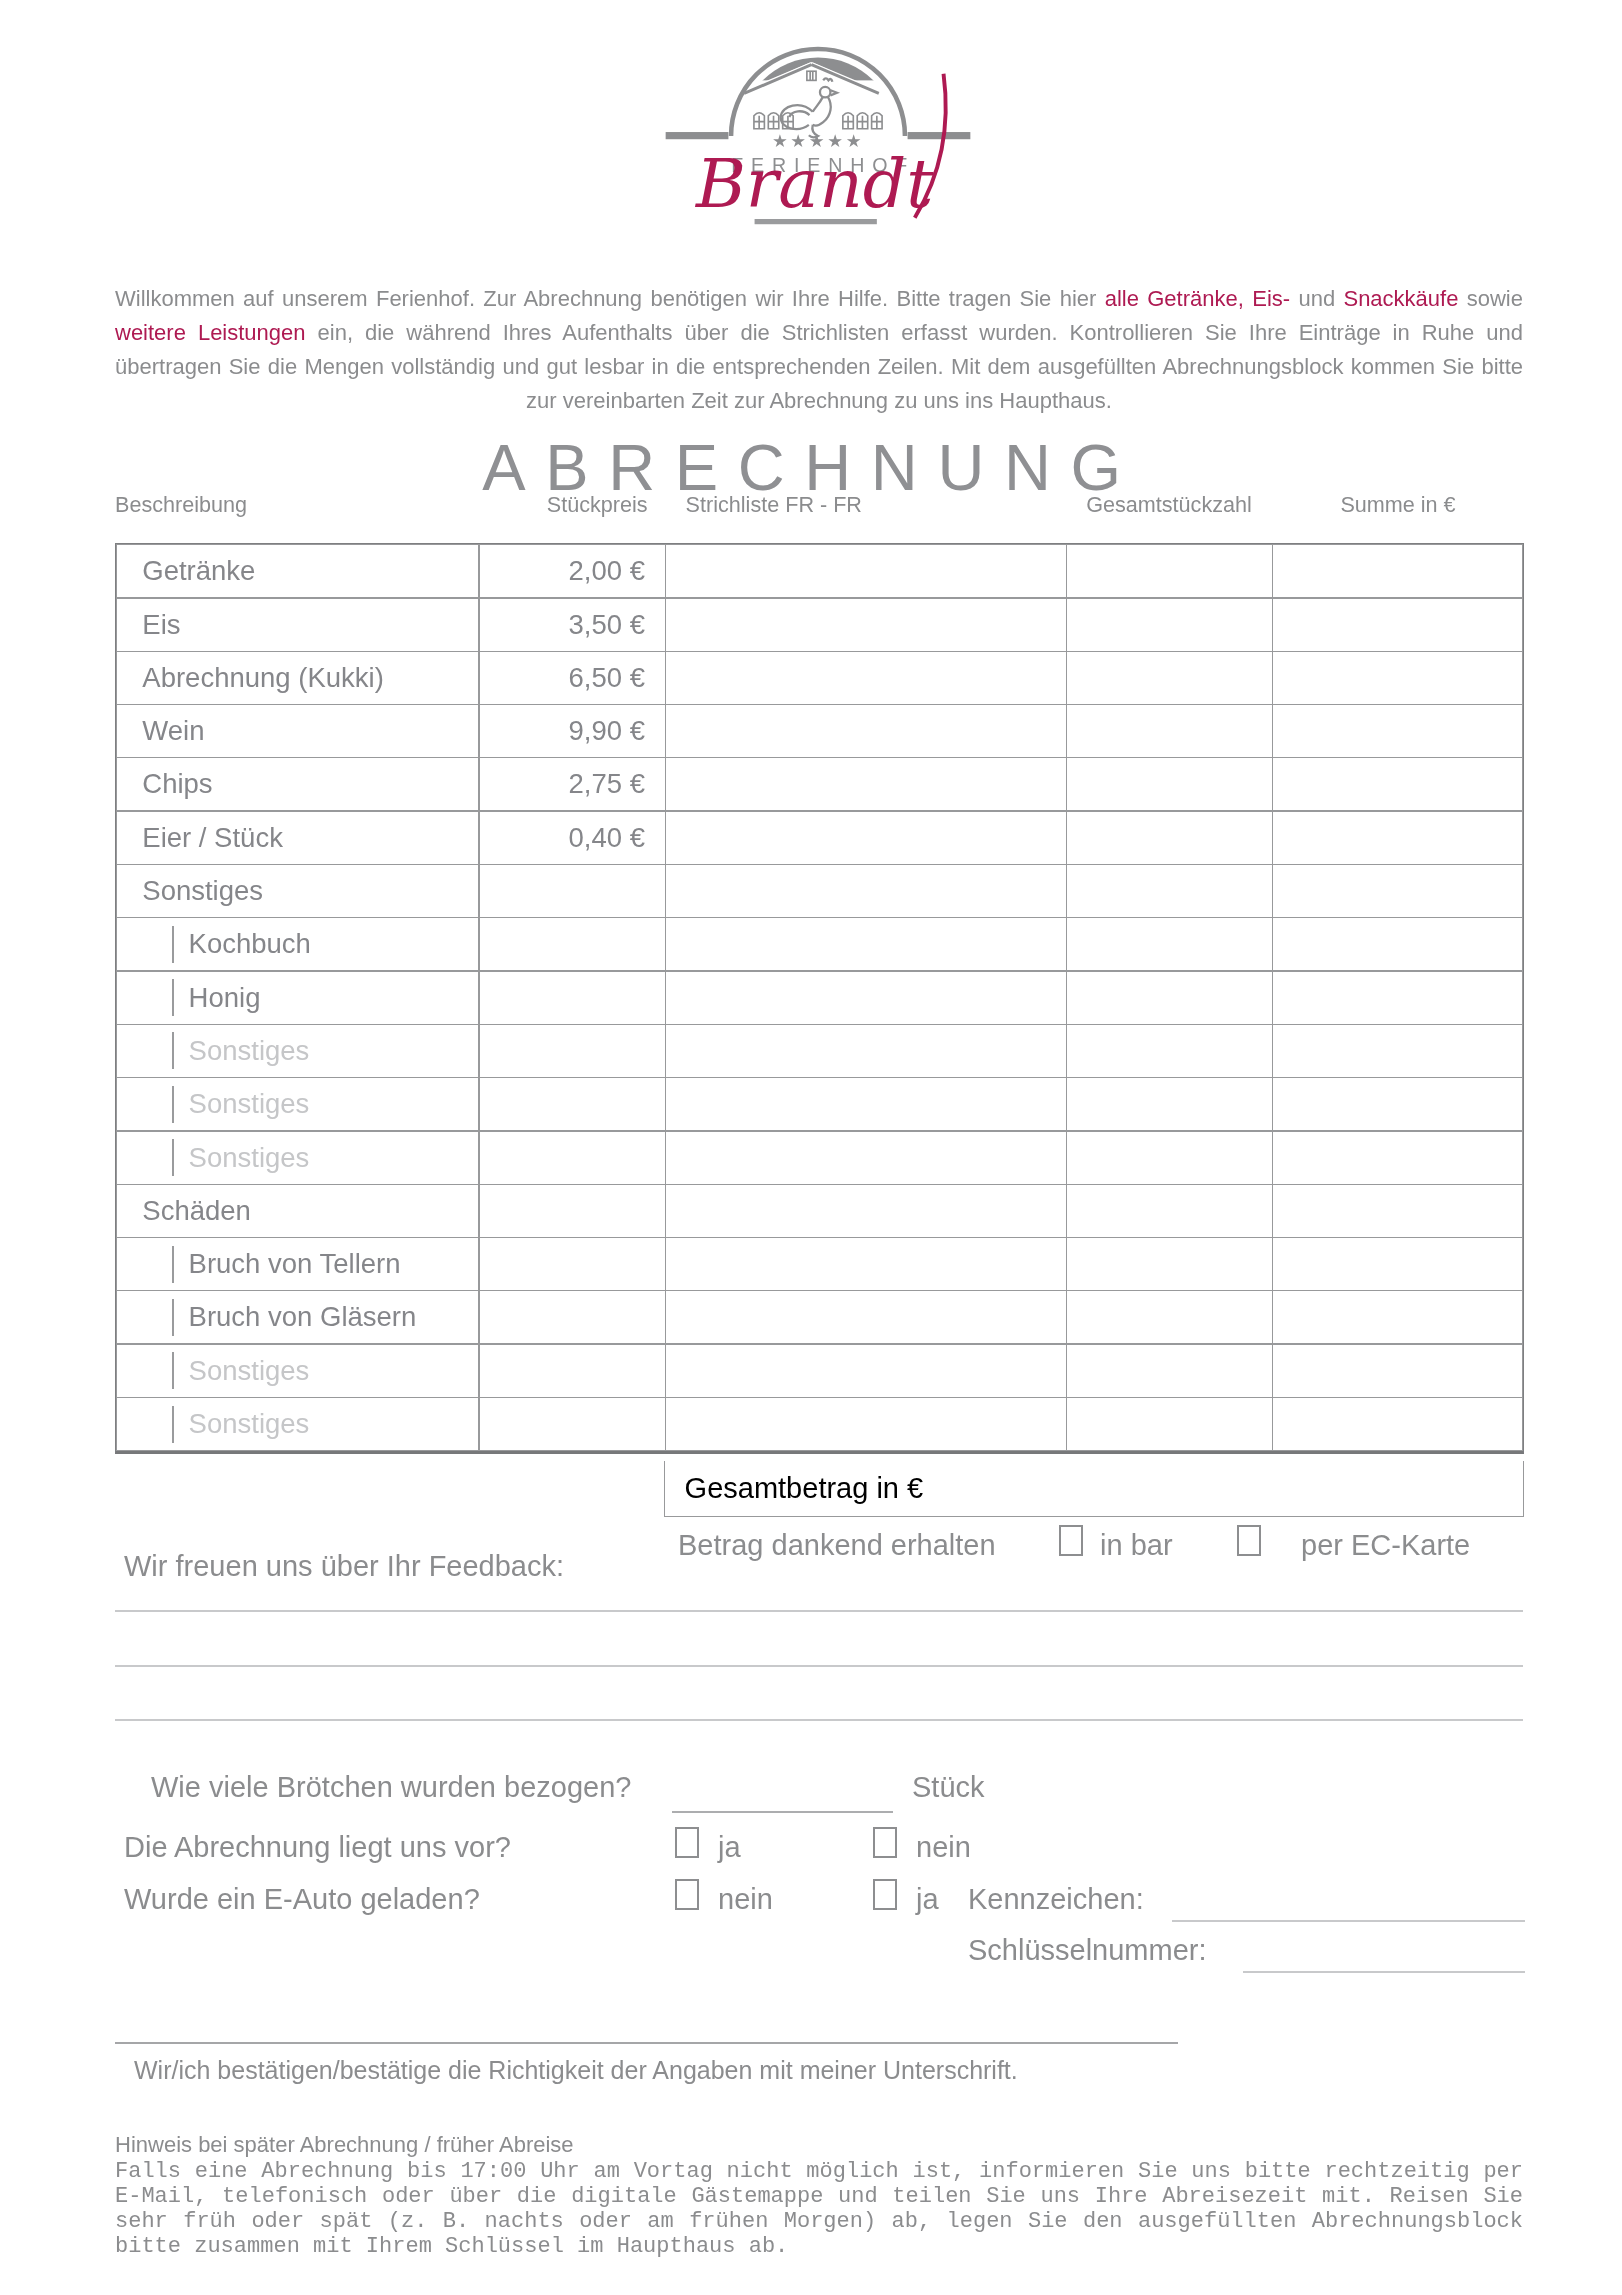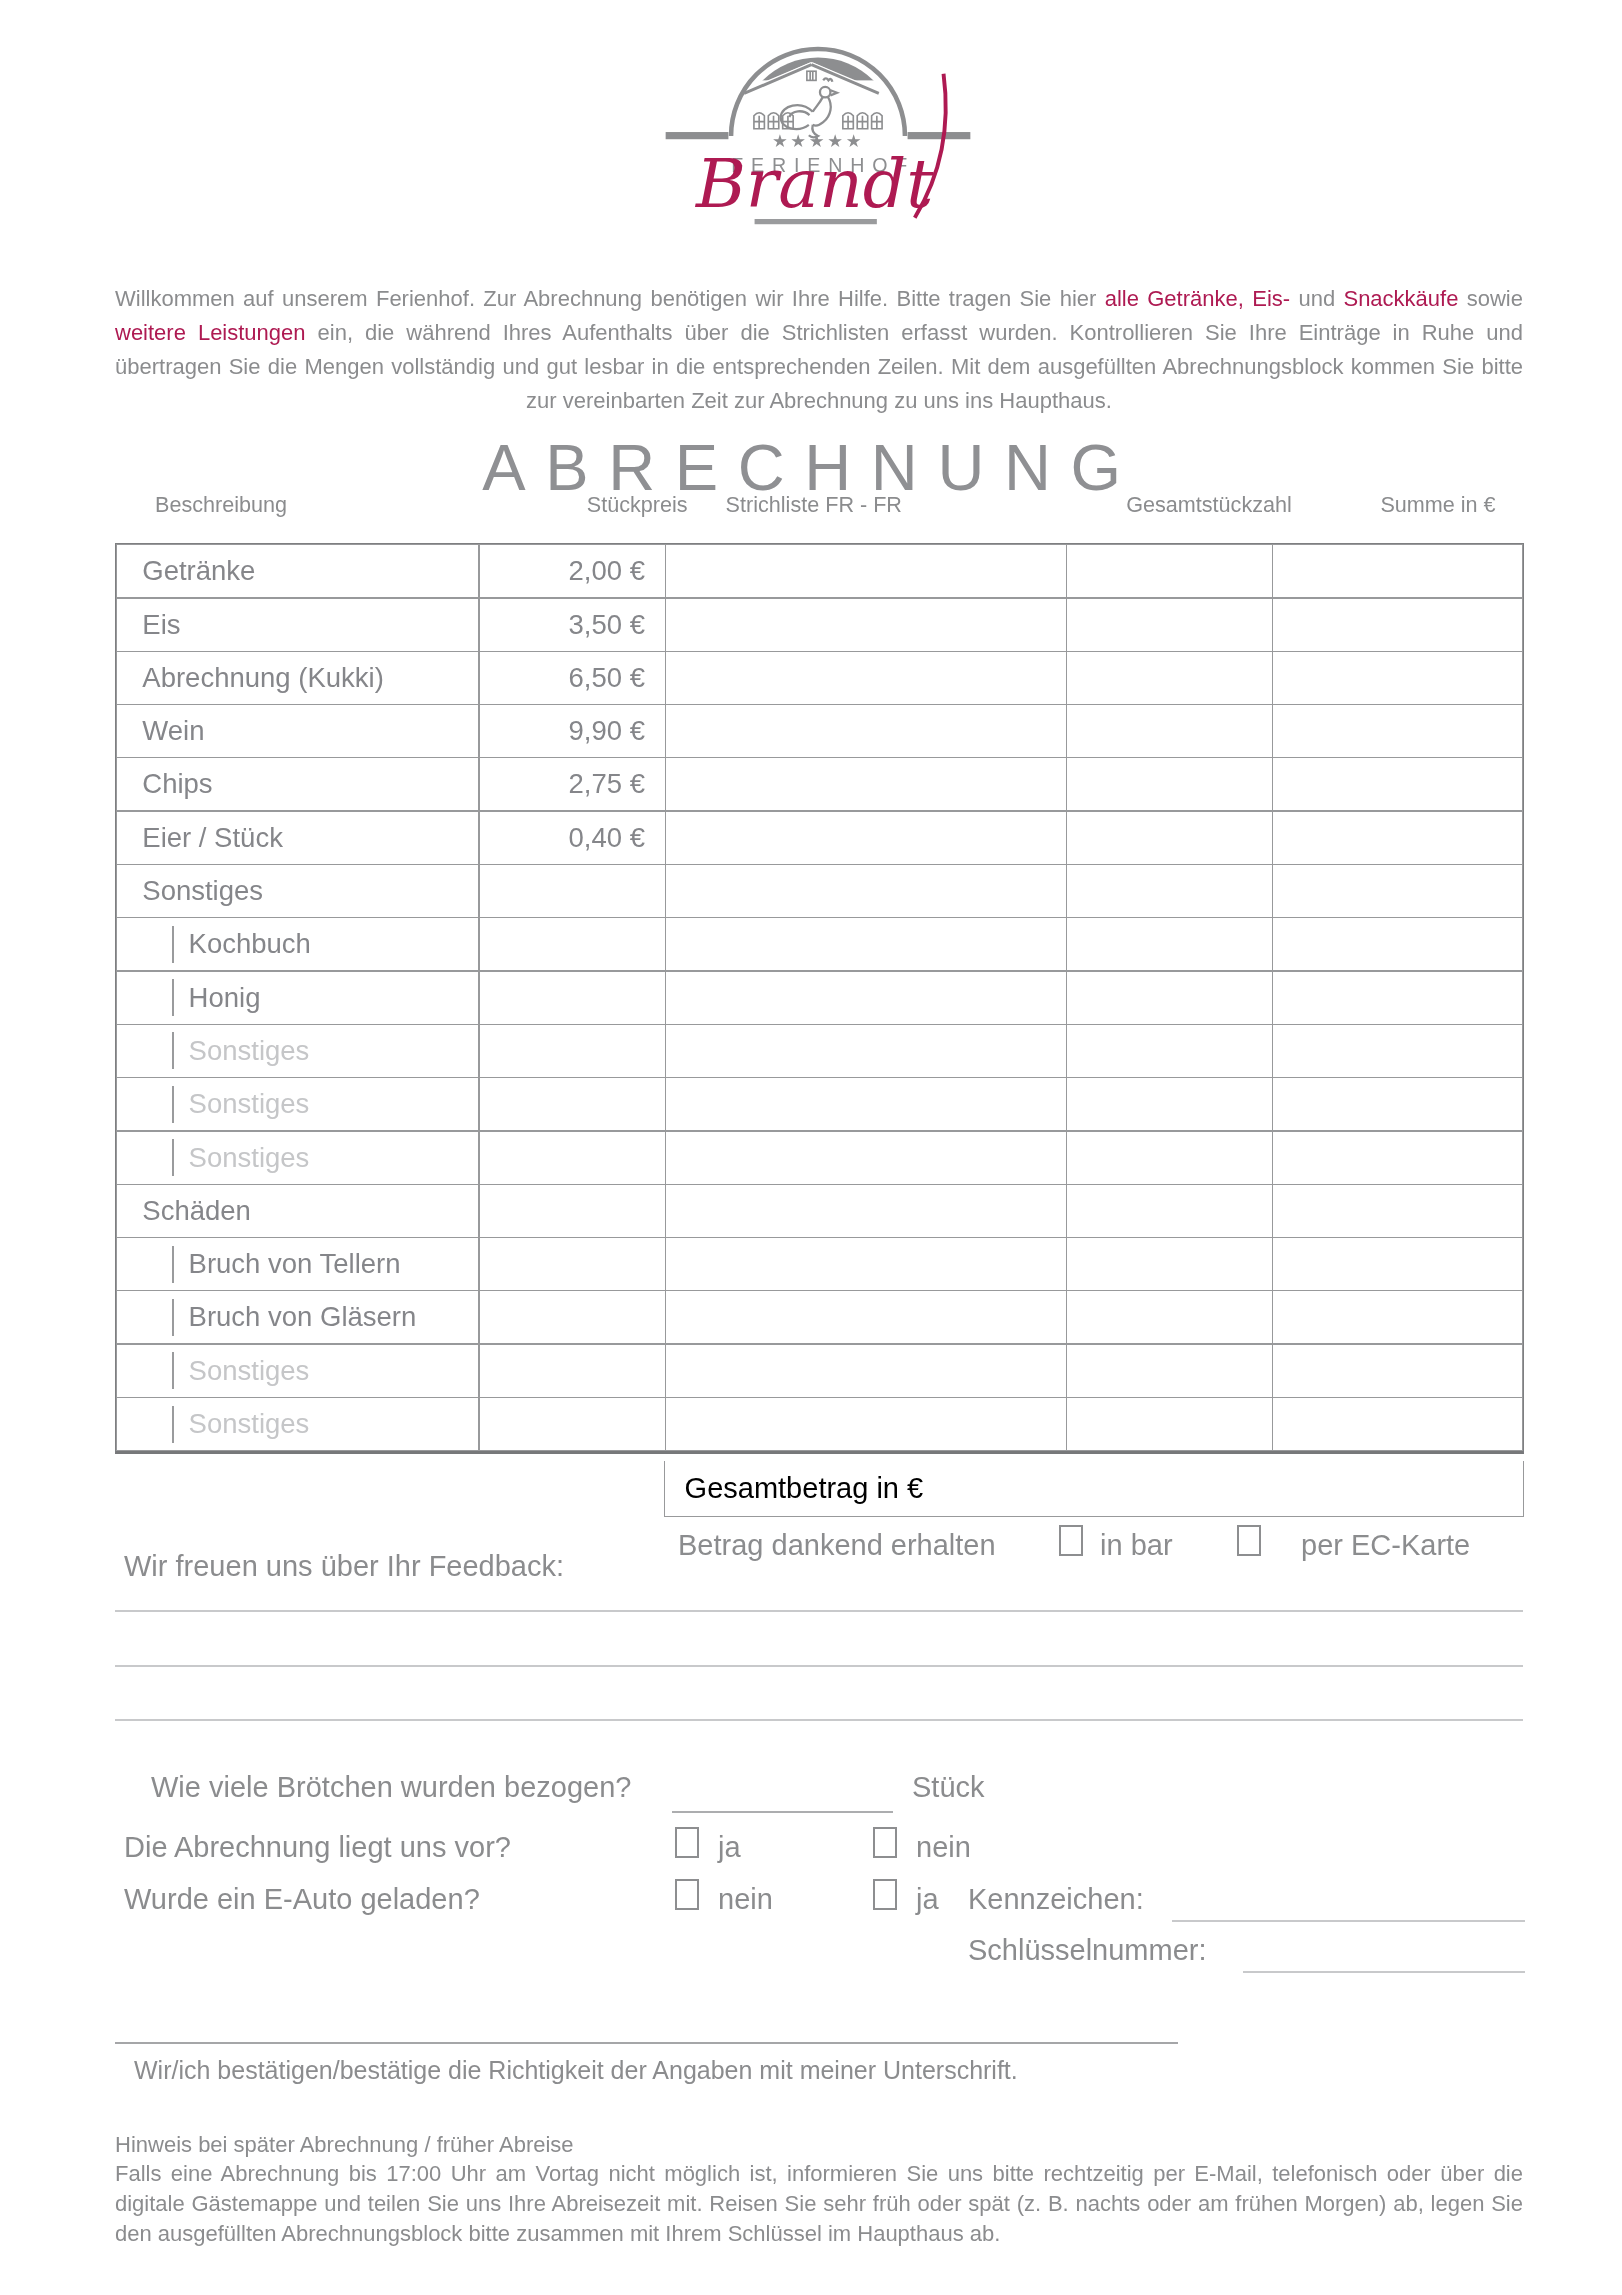--- a/index.html
+++ b/index.html
@@ -12,21 +12,21 @@
 
   
   .intro{position:absolute;left:115px;top:260px;width:1408px;font-size:22px;line-height:34px;
          text-align:justify;text-align-last:center;-moz-text-align-last:center;color:#8b8c8e;}
 
   
   .title{position:absolute;left:0;right:0;top:430px;text-align:center;font-size:65px;
          letter-spacing:19.6px;color:#8f9093;font-weight:400;}
 
   
-  .thead{position:absolute;left:115px;top:492px;width:1409px;display:flex;font-size:21.6px;color:#8b8c8e;margin-left:40px;}
+  .thead{position:absolute;left:115px;top:492px;width:1409px;display:flex;font-size:21.6px;color:#8b8c8e;}
   .thead .h1{width:363px;box-sizing:border-box;}
   .thead .h2{width:186px;box-sizing:border-box;text-align:right;padding-right:16.4px;}
   .thead .h3{width:402px;box-sizing:border-box;padding-left:21.6px;}
   .thead .h4{width:206px;box-sizing:border-box;text-align:center;}
   .thead .h5{width:252px;box-sizing:border-box;text-align:center;}
 
   
   .items{position:absolute;left:115px;top:543px;width:1409px;box-sizing:border-box;
          display:grid;grid-template-columns:361px 185px 400px 205px 249px;grid-auto-rows:52px;
          gap:1.3px;padding:1.3px;background:#98999b;border:1.3px solid #7e7f81;border-bottom:3.3px solid #77787a;}
@@ -78,22 +78,22 @@
   .q3-line{left:1172px;top:1920px;width:353px;height:2px;background:#c8c9cb;position:absolute;}
   .key-label{left:968px;top:1934px;}
   .key-line{left:1243px;top:1971px;width:282px;height:2px;background:#c8c9cb;position:absolute;}
 
   
   .sig-line{left:115px;top:2042px;width:1063px;height:2px;background:#a5a6a8;position:absolute;}
   .confirm{position:absolute;left:134px;top:2056px;font-size:25px;}
 
   
   .notice-head{position:absolute;left:115px;top:2132px;font-size:22px;}
-  .notice-body{position:absolute;left:115px;top:2159px;width:1408px;font-size:22px;line-height:30px;
-               text-align:justify;}
+  .notice-body{position:absolute;left:115px;top:2159px;width:1408px;font-size:22px;line-height:25px;
+               text-align:justify;font-family:Liberation Mono, monospace;}
 </style>
 </head>
 <body>
 
 <div class="page">
 
   <svg class="logo" viewBox="0 0 520 320">
 
     <path d="M140,163 A120,120 0 0 1 380,163 Z" fill="#8d8e90"></path>
     <rect x="118" y="78" width="284" height="88" fill="#ffffff"></rect>

